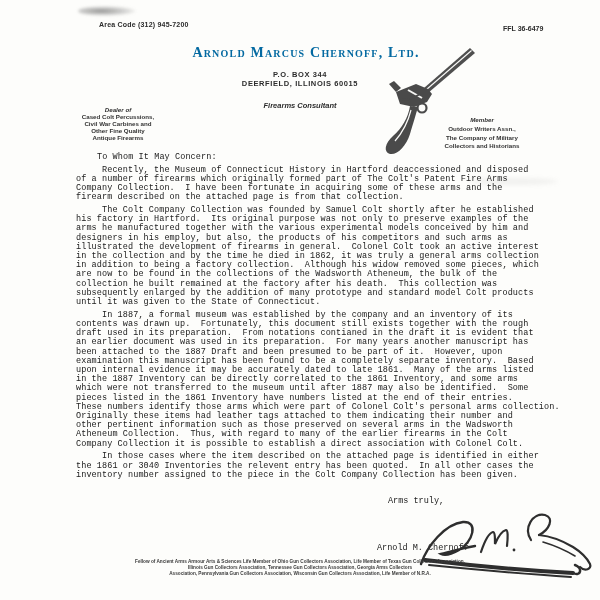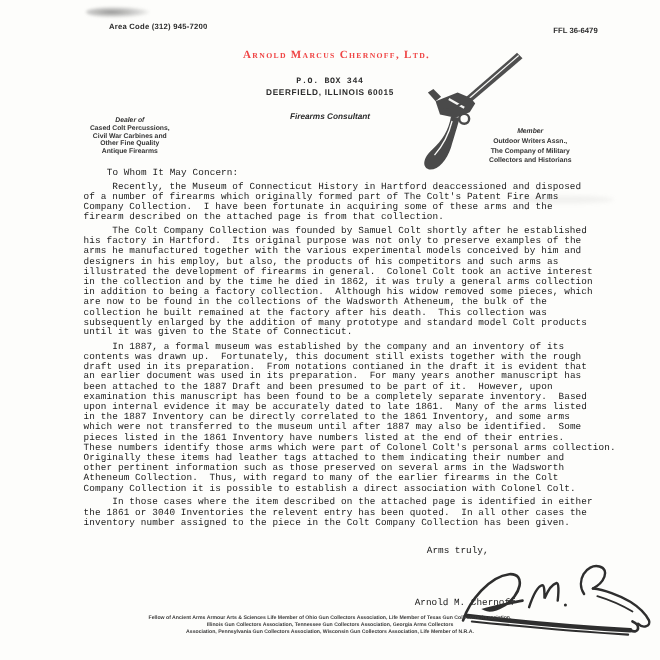--- a/index.html
+++ b/index.html
@@ -15,24 +15,24 @@
   }
   .streak{
     position:absolute;left:468px;top:178px;width:90px;height:7px;border-radius:50%;
     background:rgba(140,140,140,.10);filter:blur(2px);
   }
   .area-code{position:absolute;left:99px;top:21px;font-size:7px;font-weight:bold;letter-spacing:.2px;color:#2c2c2c;}
   .ffl{position:absolute;left:503px;top:25px;font-size:7px;font-weight:bold;color:#2c2c2c;}
   .company{
     position:absolute;left:12px;right:0;top:45px;text-align:center;
     font-family:"Liberation Serif",serif;font-weight:bold;font-variant:small-caps;
-    font-size:10px;letter-spacing:1.2px;color:#ef4444;
+    font-size:14px;letter-spacing:1.2px;color:#0369a1;
   }
   .subtitle{position:absolute;left:0;right:0;top:61px;text-align:center;font-size:7.5px;font-weight:bold;font-style:italic;color:#2c2c2c;margin-top:40px;}
-  .addr1{position:absolute;left:0;right:0;top:70px;text-align:center;font-size:7.5px;font-weight:bold;letter-spacing:.6px;color:#2c2c2c;font-family:Liberation Mono, monospace;}
+  .addr1{position:absolute;left:0;right:0;top:70px;text-align:center;font-size:7.5px;font-weight:bold;letter-spacing:.6px;color:#2c2c2c;}
   .addr2{position:absolute;left:0;right:0;top:78.5px;text-align:center;font-size:7.5px;font-weight:bold;letter-spacing:.6px;color:#2c2c2c;}
   .side-block{position:absolute;text-align:center;font-size:6.2px;font-weight:bold;color:#333;}
   .dealer{left:48px;top:106px;width:140px;line-height:7.1px;}
   .member{left:408px;top:116px;width:148px;line-height:8.8px;}
   .side-title{font-style:italic;display:block;}
   .side-lines{white-space:pre-line;}
   .revolver{position:absolute;left:380px;top:42px;}
   .body-text{
     position:absolute;left:76px;top:153px;width:482px;
     font-family:"Liberation Mono","DejaVu Sans Mono",monospace;

